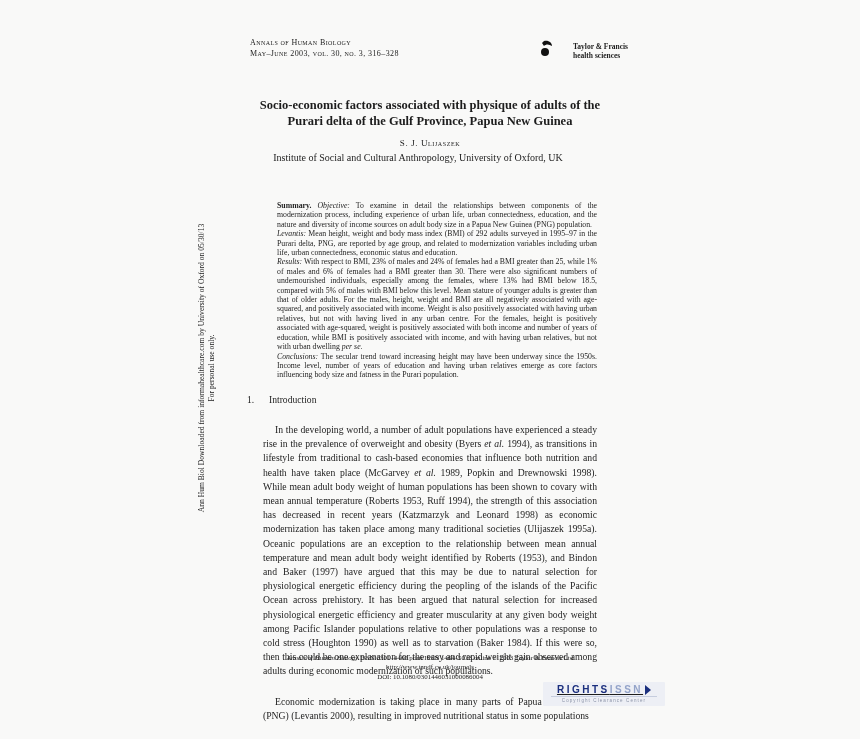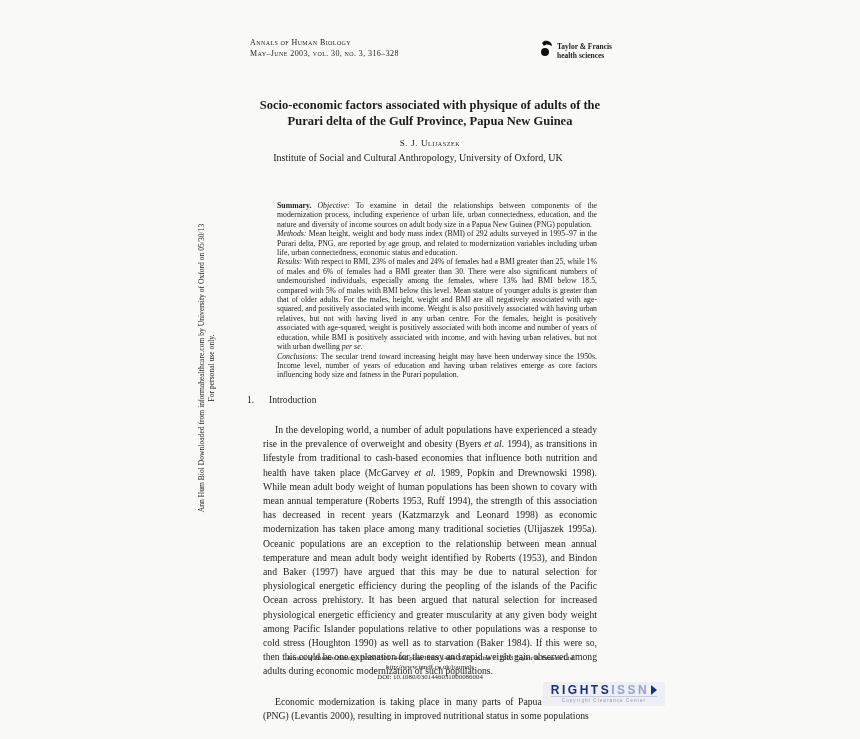--- a/index.html
+++ b/index.html
@@ -9,21 +9,21 @@
     background:#f9f9f8;
     color:#1d1d1d;
     font-family:"Liberation Serif","DejaVu Serif",serif;
     overflow:hidden;
     padding-left:35px;
   }
   
   .masthead{position:absolute;left:250px;top:38px;font-size:8px;line-height:10.5px;letter-spacing:0.4px;}
   .masthead .sc{font-variant:small-caps;}
   
-  .tf-logo{position:absolute;left:540px;top:40px;display:flex;align-items:center;gap:3px;}
+  .tf-logo{position:absolute;left:540px;top:40px;display:flex;align-items:center;gap:19px;}
   .tf-logo .tf-text{font-size:7.5px;line-height:9px;font-weight:bold;}
   
   .title{position:absolute;left:248px;width:364px;top:98px;text-align:center;font-weight:bold;font-size:12.5px;line-height:15.5px;}
   .author{position:absolute;left:248px;width:364px;top:138px;text-align:center;font-size:9px;font-variant:small-caps;letter-spacing:0.6px;}
   .affiliation{position:absolute;left:236px;width:364px;top:152px;text-align:center;font-size:10px;}
   .dateline{position:absolute;left:248px;width:364px;top:164px;text-align:center;font-size:8px;font-style:italic;}
   
   .summary{position:absolute;left:277px;width:320px;top:201px;font-size:7.8px;line-height:9.4px;text-align:justify;}
   .summary p{margin:0;}
   
@@ -41,21 +41,21 @@
     text-align:center;font-size:7.6px;line-height:10px;color:#222;
   }
   
   .rightslink{
     position:absolute;left:543px;top:682px;width:122px;height:24px;
     background:#edeff5;border-radius:1px;
     display:flex;flex-direction:column;align-items:center;justify-content:center;
     font-family:"Liberation Sans","DejaVu Sans",sans-serif;
     cursor:pointer;
   }
-  .rl-word{display:flex;align-items:flex-start;font-size:12px;font-weight:bold;letter-spacing:2.5px;line-height:10px;}
+  .rl-word{display:flex;align-items:flex-start;font-size:10px;font-weight:bold;letter-spacing:2.5px;line-height:10px;text-decoration:underline;}
   .rl-rights{color:#1b2f7e;}
   .rl-link{color:#93a3c9;}
   .rl-arrow{width:0;height:0;border-left:6px solid #1b2f7e;border-top:5px solid transparent;border-bottom:5px solid transparent;margin-left:2px;}
   .rl-sub{font-size:4.5px;letter-spacing:1.1px;color:#8b93a8;margin-top:1px;}
   .rl-rule{width:106px;height:1px;background:#c6cdde;margin-top:1px;}
 </style>
 </head>
 <body>
 
 <div class="page">
@@ -83,21 +83,21 @@
   <div class="author">S. J. Ulijaszek</div>
   <div class="affiliation">Institute of Social and Cultural Anthropology, University of Oxford, UK</div>
 
   <div class="summary">
     <p>
       <b>Summary.</b>
       <i>Objective:</i>
       <span class="rich">To examine in detail the relationships between components of the modernization process, including experience of urban life, urban connectedness, education, and the nature and diversity of income sources on adult body size in a Papua New Guinea (PNG) population.</span>
     </p>
     <p>
-      <i>Methods:</i>
+      <i>Levantis:</i>
       <span class="rich">Mean height, weight and body mass index (BMI) of 292 adults surveyed in 1995–97 in the Purari delta, PNG, are reported by age group, and related to modernization variables including urban life, urban connectedness, economic status and education.</span>
     </p>
     <p>
       <i>Results:</i>
       <span class="rich">With respect to BMI, 23% of males and 24% of females had a BMI greater than 25, while 1% of males and 6% of females had a BMI greater than 30. There were also significant numbers of undernourished individuals, especially among the females, where 13% had BMI below 18.5, compared with 5% of males with BMI below this level. Mean stature of younger adults is greater than that of older adults. For the males, height, weight and BMI are all negatively associated with age-squared, and positively associated with income. Weight is also positively associated with having urban relatives, but not with having lived in any urban centre. For the females, height is positively associated with age-squared, weight is positively associated with both income and number of years of education, while BMI is positively associated with income, and with having urban relatives, but not with urban dwelling <i>per se</i>.</span>
     </p>
     <p>
       <i>Conclusions:</i>
       <span class="rich">The secular trend toward increasing height may have been underway since the 1950s. Income level, number of years of education and having urban relatives emerge as core factors influencing body size and fatness in the Purari population.</span>
     </p>

